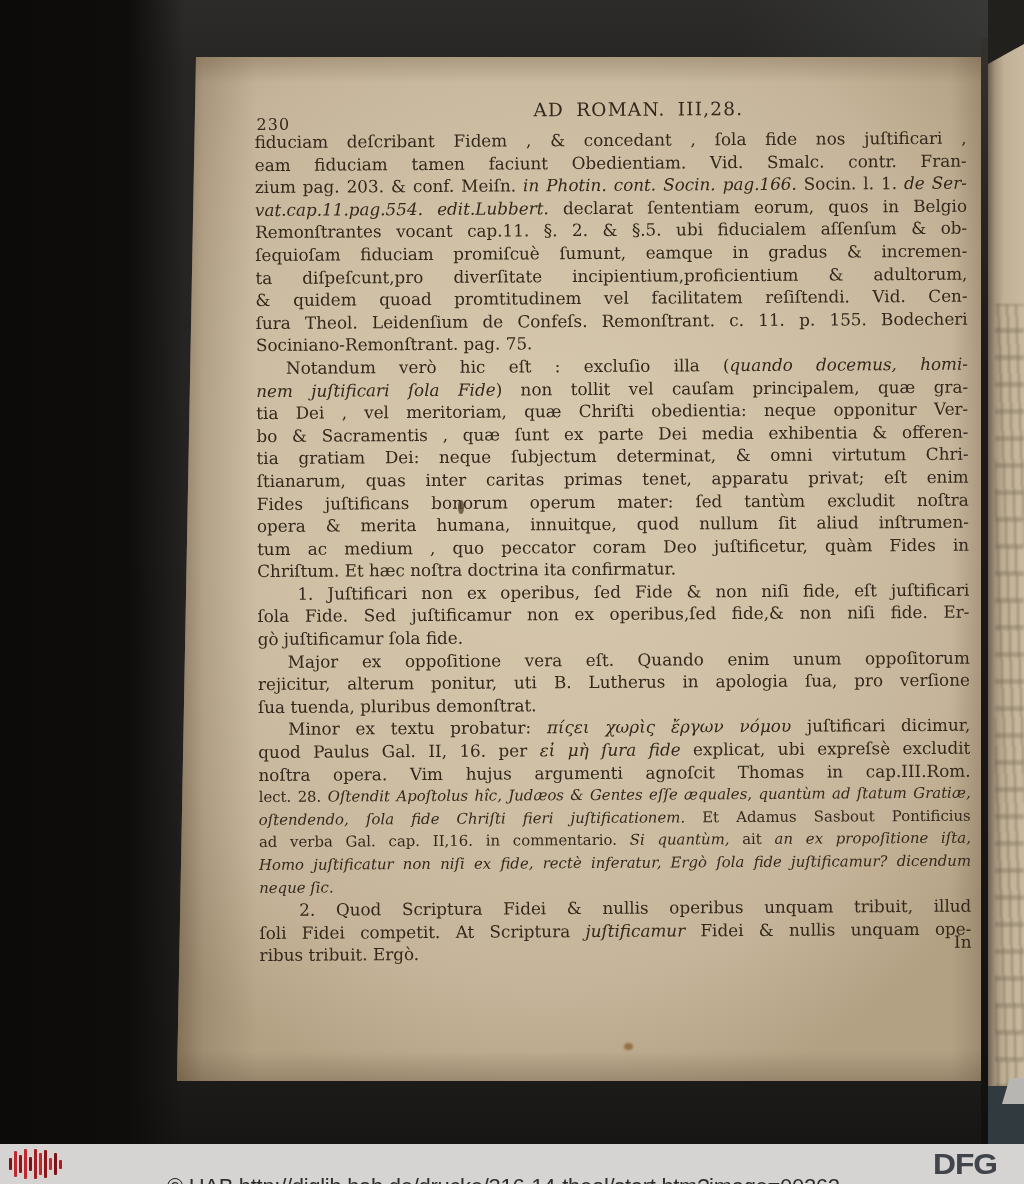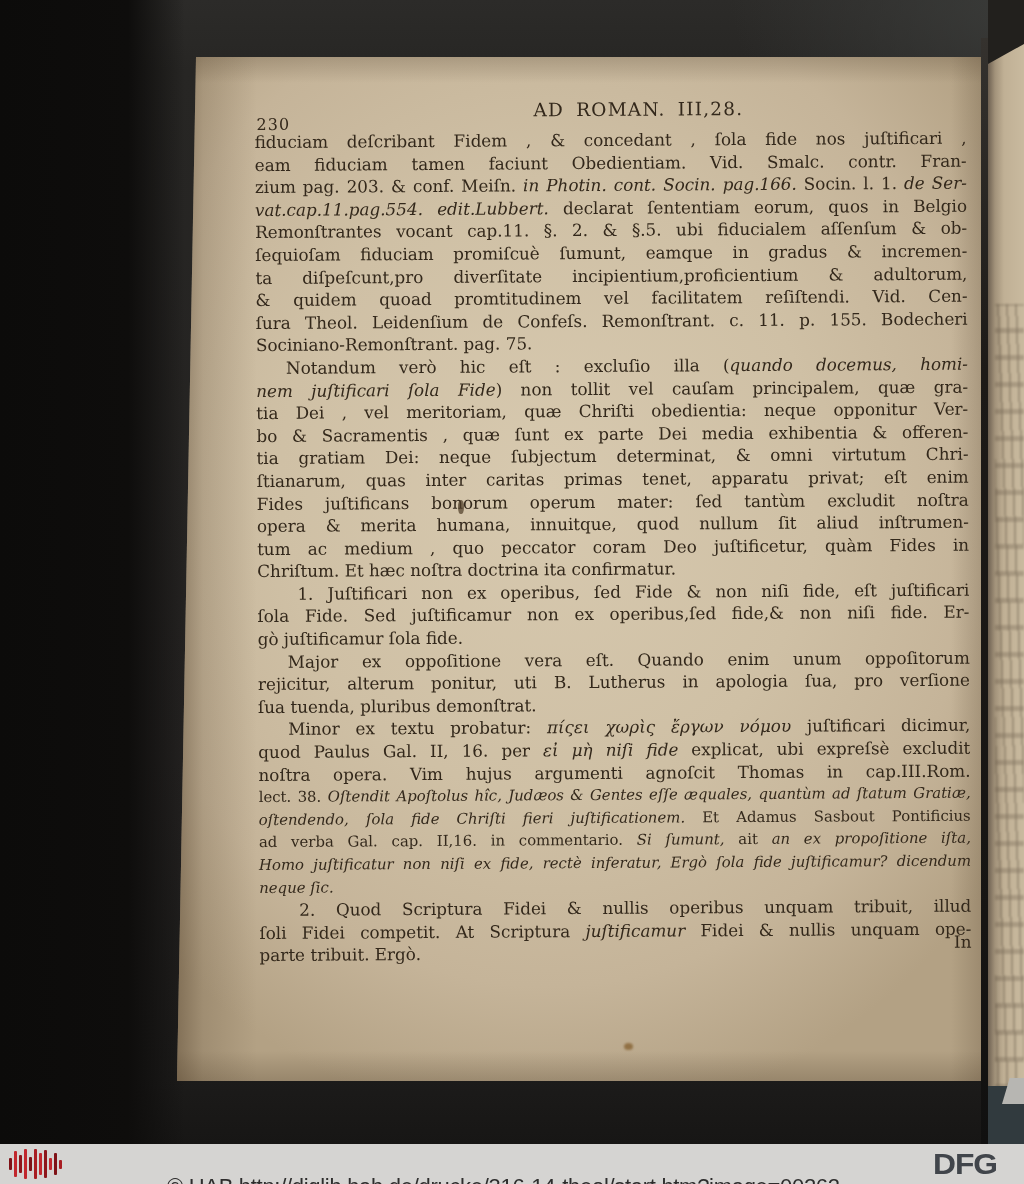--- a/index.html
+++ b/index.html
@@ -93,30 +93,30 @@
           <div class="tl j"><span>opera &amp; merita humana, innuitque, quod nullum ſit aliud inſtrumen-</span></div>
           <div class="tl j"><span>tum ac medium , quo peccator coram Deo juſtificetur, quàm Fides in</span></div>
           <div class="tl"><span>Chriſtum. Et hæc noſtra doctrina ita confirmatur.</span></div>
           <div class="tl j ind2"><span>1. Juſtificari non ex operibus, ſed Fide &amp; non niſi fide, eſt juſtificari</span></div>
           <div class="tl j"><span>ſola Fide. Sed juſtificamur non ex operibus,ſed fide,&amp; non niſi fide. Er-</span></div>
           <div class="tl"><span>gò juſtificamur ſola fide.</span></div>
           <div class="tl j ind1"><span>Major ex oppoſitione vera eſt. Quando enim unum oppoſitorum</span></div>
           <div class="tl j"><span>rejicitur, alterum ponitur, uti B. Lutherus in apologia ſua, pro verſione</span></div>
           <div class="tl"><span>ſua tuenda, pluribus demonſtrat.</span></div>
           <div class="tl j ind1"><span>Minor ex textu probatur: </span><span class="it">πίςει χωρὶς ἔργων νόμου</span><span> juſtificari dicimur,</span></div>
-          <div class="tl j"><span>quod Paulus Gal. II, 16. per </span><span class="it">εἰ μὴ niſi fide</span><span> explicat, ubi expreſsè excludit</span></div>
+          <div class="tl j"><span>quod Paulus Gal. II, 16. per </span><span class="it">εἰ μὴ ſura fide</span><span> explicat, ubi expreſsè excludit</span></div>
           <div class="tl j"><span>noſtra opera. Vim hujus argumenti agnoſcit Thomas in cap.III.Rom.</span></div>
-          <div class="tl j sm"><span>lect. 38. </span><span class="it">Oſtendit Apoſtolus hîc, Judæos &amp; Gentes eſſe æquales, quantùm ad ſtatum Gratiæ,</span></div>
+          <div class="tl j sm"><span>lect. 28. </span><span class="it">Oſtendit Apoſtolus hîc, Judæos &amp; Gentes eſſe æquales, quantùm ad ſtatum Gratiæ,</span></div>
           <div class="tl j sm"><span class="it">oſtendendo, ſola fide Chriſti fieri juſtificationem. </span><span>Et Adamus Sasbout Pontificius</span></div>
-          <div class="tl j sm"><span>ad verba Gal. cap. II,16. in commentario. </span><span class="it">Si ſumunt, </span><span>ait </span><span class="it">an ex propoſitione iſta,</span></div>
+          <div class="tl j sm"><span>ad verba Gal. cap. II,16. in commentario. </span><span class="it">Si quantùm, </span><span>ait </span><span class="it">an ex propoſitione iſta,</span></div>
           <div class="tl j sm"><span class="it">Homo juſtificatur non niſi ex fide, rectè inferatur, Ergò ſola fide juſtificamur? dicendum</span></div>
           <div class="tl sm"><span class="it">neque ſic.</span></div>
           <div class="tl j ind2"><span>2. Quod Scriptura Fidei &amp; nullis operibus unquam tribuit, illud</span></div>
           <div class="tl j"><span>ſoli Fidei competit. At Scriptura </span><span class="it">juſtificamur</span><span> Fidei &amp; nullis unquam ope-</span></div>
-          <div class="tl"><span class="catchword">In</span><span>parte tribuit. Ergò.</span></div>
+          <div class="tl"><span class="catchword">In</span><span>ribus tribuit. Ergò.</span></div>
         </div>
     </div>
     <div class="stain-a"></div>
     <div class="stain-b"></div>
   </div>
 
   <div class="gap-line"></div>
   <div class="sliver">
     <div class="sliver-paper">
       <div class="ghost-text"></div>

